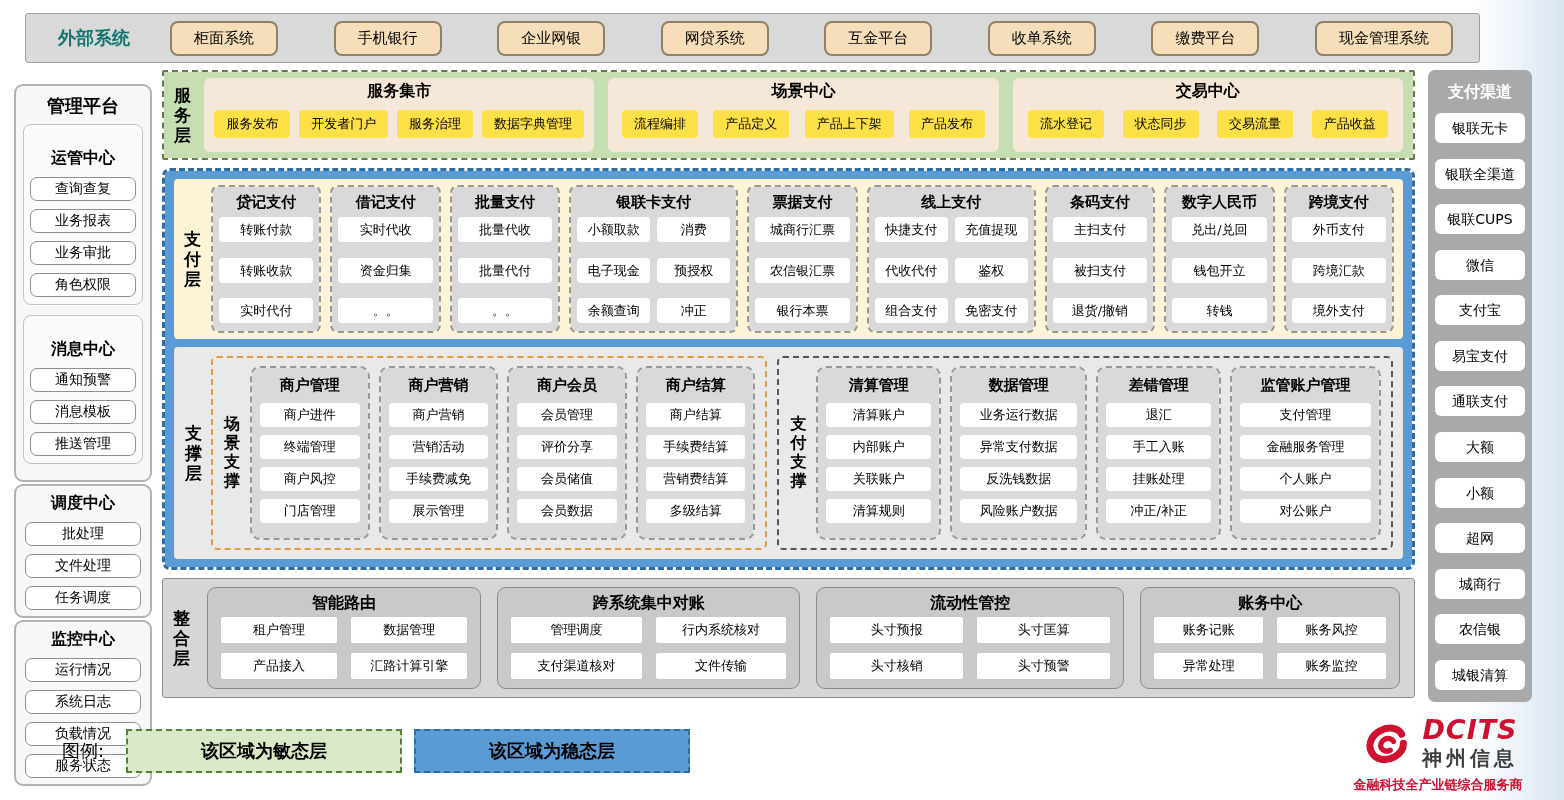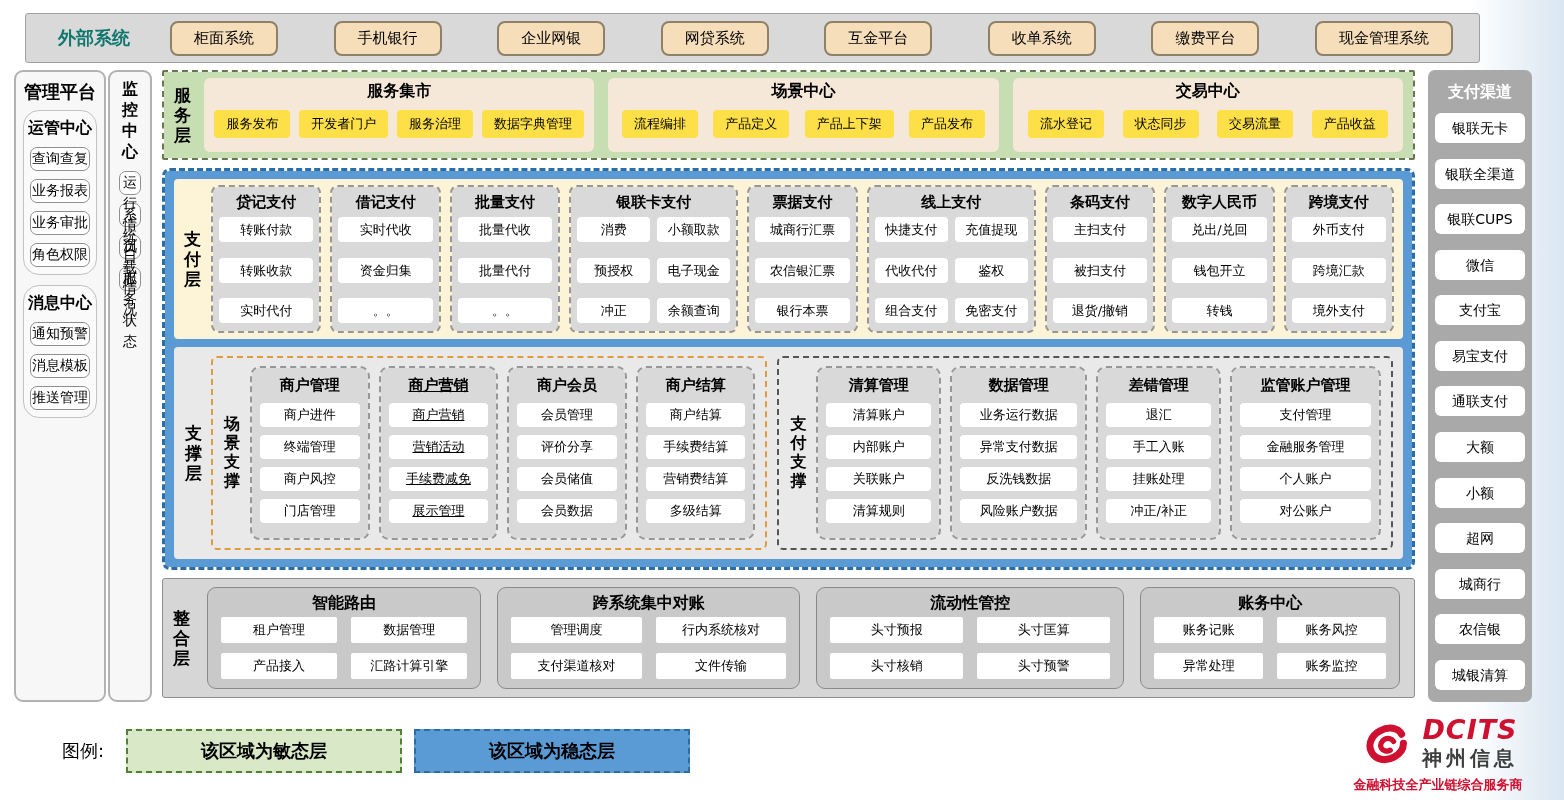--- a/index.html
+++ b/index.html
@@ -11,29 +11,29 @@
   .topbar { position:absolute; left:25px; top:13px; width:1455px; height:50px;
             background:#d9d9d9; border:1px solid #a0a0a0; border-radius:3px;
             display:flex; align-items:center; justify-content:space-between;
             padding:0 26px 0 32px; }
   .topbar-label { font-size:18px; font-weight:bold; color:#0f766e; flex:0 0 auto; }
   .topbar-chips { flex:1; display:flex; align-items:center; justify-content:space-between; margin-left:40px; }
   .tan-chip { background:#f6deba; border:2px solid #8f8068; border-radius:8px;
               padding:6px 22px; font-size:15px; text-align:center; white-space:nowrap; }
 
   
-  .left-col { position:absolute; left:14px; top:70px; width:138px; height:632px;
-              display:flex; gap:2px; }
+  .left-col { position:absolute; left:14px; top:84px; width:138px; height:632px;
+              display:flex; flex-direction:column; gap:2px; }
   .side-panel { background:#f7f7f7; border:2px solid #b2b2b2; border-radius:9px;
                 padding:4px 7px 6px; flex:0 0 auto; }
   .side-panel.grow { flex:1 1 auto; }
   .side-title { text-align:center; font-weight:bold; font-size:18px; margin:4px 0 6px; }
   .side-title.small { font-size:16px; margin:3px 0 2px; }
-  .side-group { border:1.5px solid #c2c2c2; border-radius:16px; background:#fafafa;
-                padding:4px 4px 7px; margin:4px 0 10px; }
+  .side-group { border:1.5px solid #c2c2c2; border-radius:8px; background:#fafafa;
+                padding:20px 4px 7px; margin:4px 0 10px; }
   .side-chip { background:#fff; border:1.5px solid #8f8f8f; border-radius:7px;
                height:24px; line-height:21px; text-align:center; font-size:14px; margin:8px 2px 0; }
 
   
   .center-col { position:absolute; left:162px; top:70px; width:1253px; height:632px; }
   .vlabel { font-weight:bold; font-size:17px; line-height:1.18; width:19px;
             word-break:break-all; text-align:center; flex:0 0 auto; color:#000; }
 
   .service-layer { height:90px; background:#c6deb2; border:2.5px dashed #66784f;
                    background-clip:padding-box; border-radius:2px; display:flex; align-items:center;
@@ -135,20 +135,26 @@
           <div class="side-chip">角色权限</div>
         </div>
         <div class="side-group">
           <div class="side-title small">消息中心</div>
           <div class="side-chip">通知预警</div>
           <div class="side-chip">消息模板</div>
           <div class="side-chip">推送管理</div>
         </div>
       </div>
       <div class="side-panel grow">
+        <div class="side-title small">调度中心</div>
+        <div class="side-chip">批处理</div>
+        <div class="side-chip">文件处理</div>
+        <div class="side-chip">任务调度</div>
+      </div>
+      <div class="side-panel grow">
         <div class="side-title small">监控中心</div>
         <div class="side-chip">运行情况</div>
         <div class="side-chip">系统日志</div>
         <div class="side-chip">负载情况</div>
         <div class="side-chip">服务状态</div>
       </div>
     </div>
 
   <div class="center-col">
 
@@ -216,28 +222,28 @@
                   <div class="pay-chip">批量代收</div>
                   <div class="pay-chip">批量代付</div>
                   <div class="pay-chip">。。</div>
                 </div>
               </div>
             </div>
             <div class="pay-group" style="flex: 1.62 1 0px;">
               <div class="pay-title">银联卡支付</div>
               <div class="pay-cols">
                 <div class="pay-col">
+                  <div class="pay-chip">小额取款</div>
+                  <div class="pay-chip">电子现金</div>
+                  <div class="pay-chip">余额查询</div>
+                </div>
+                <div class="pay-col">
                   <div class="pay-chip">消费</div>
                   <div class="pay-chip">预授权</div>
                   <div class="pay-chip">冲正</div>
-                </div>
-                <div class="pay-col">
-                  <div class="pay-chip">小额取款</div>
-                  <div class="pay-chip">电子现金</div>
-                  <div class="pay-chip">余额查询</div>
                 </div>
               </div>
             </div>
             <div class="pay-group" style="flex: 1 1 0px;">
               <div class="pay-title">票据支付</div>
               <div class="pay-cols">
                 <div class="pay-col">
                   <div class="pay-chip">城商行汇票</div>
                   <div class="pay-chip">农信银汇票</div>
                   <div class="pay-chip">银行本票</div>
@@ -298,21 +304,21 @@
               <div class="vlabel sect-label">场景支撑</div>
               <div class="sup-group" style="flex: 1 1 0px;">
                 <div class="sup-title">商户管理</div>
                 <div class="sup-chips">
                   <div class="sup-chip">商户进件</div>
                   <div class="sup-chip">终端管理</div>
                   <div class="sup-chip">商户风控</div>
                   <div class="sup-chip">门店管理</div>
                 </div>
               </div>
-              <div class="sup-group" style="flex: 1 1 0px; text-decoration: underline;">
+              <div class="sup-group" style="flex: 1 1 0px;">
                 <div class="sup-title">商户营销</div>
                 <div class="sup-chips">
                   <div class="sup-chip">商户营销</div>
                   <div class="sup-chip">营销活动</div>
                   <div class="sup-chip">手续费减免</div>
                   <div class="sup-chip">展示管理</div>
                 </div>
               </div>
               <div class="sup-group" style="flex: 1 1 0px;">
                 <div class="sup-title">商户会员</div>

